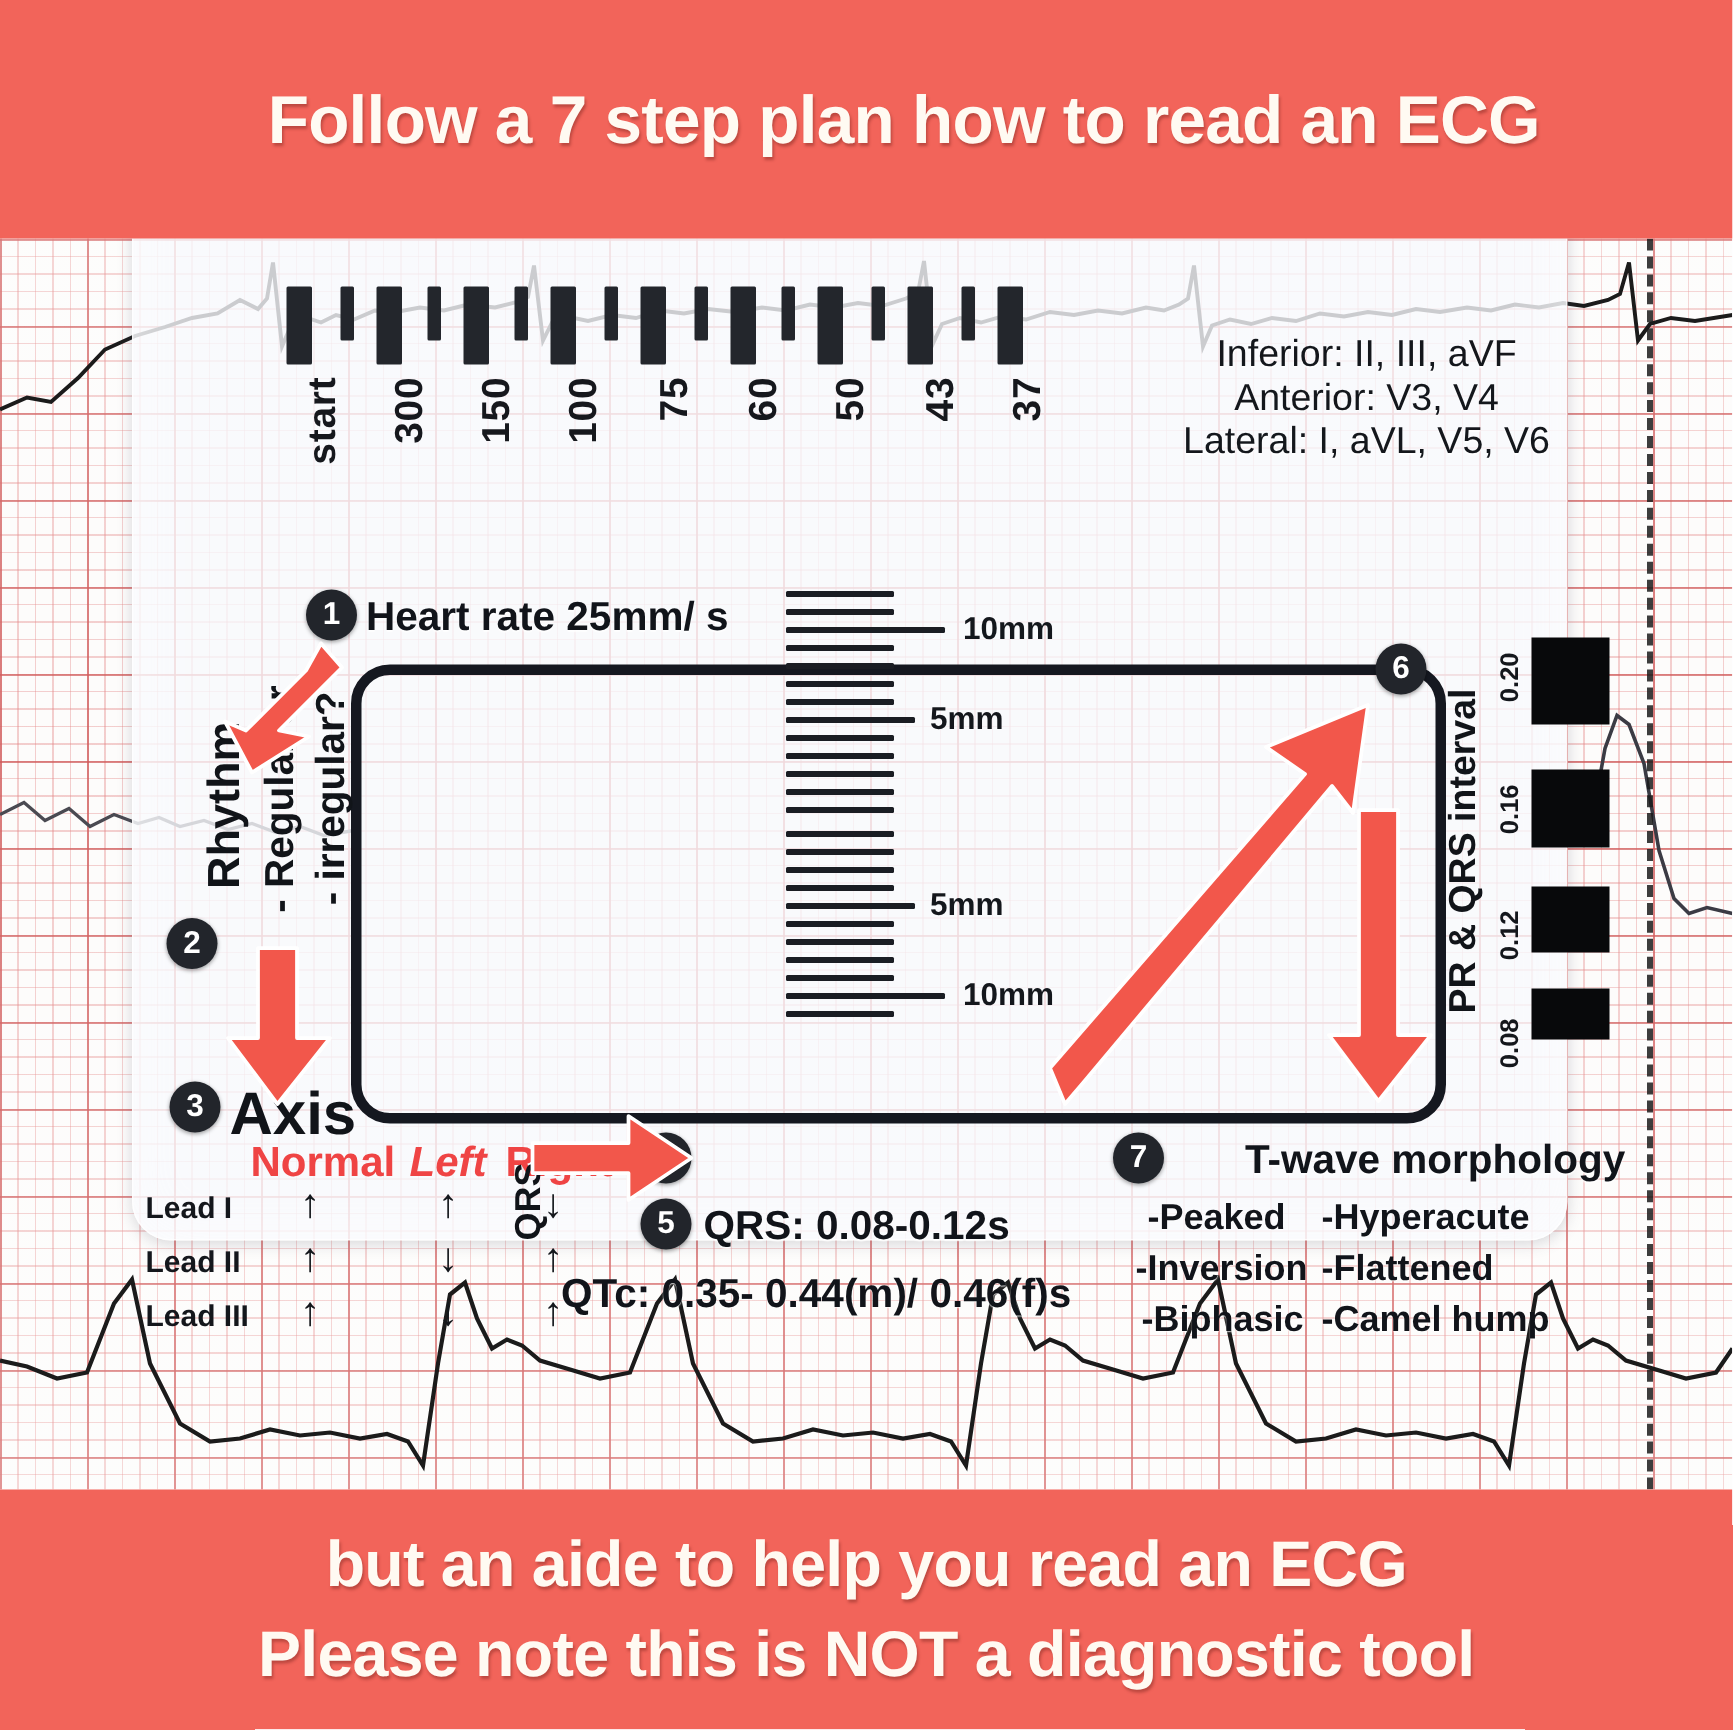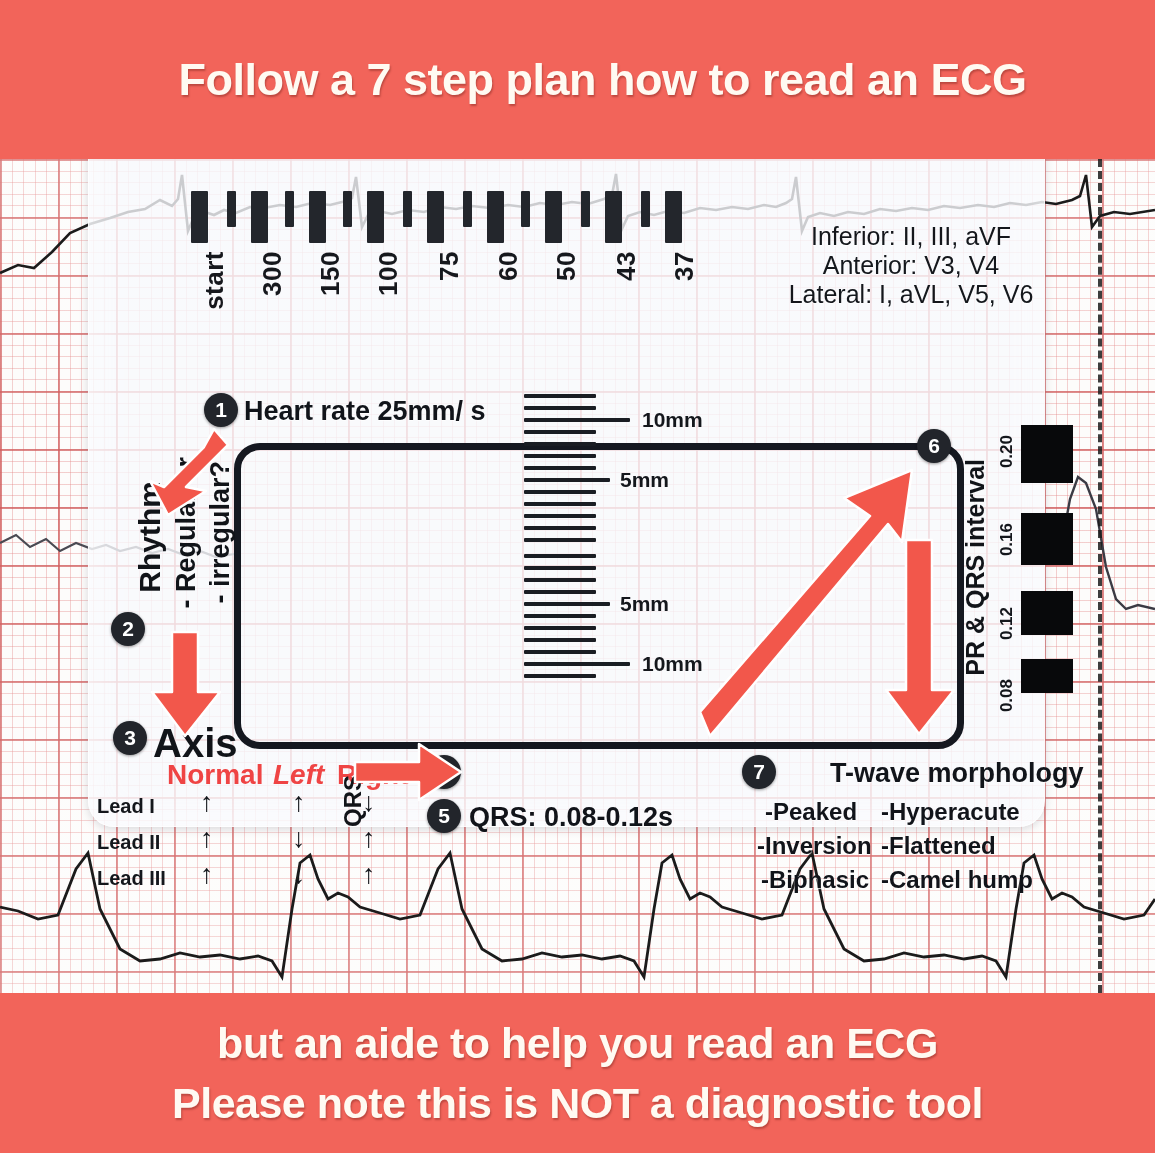--- a/index.html
+++ b/index.html
@@ -232,20 +232,21 @@
     <div class="pr-box" style="left:932px;top:326px;width:52px;height:58px;"></div>
     <div class="pr-box" style="left:932px;top:414px;width:52px;height:52px;"></div>
     <div class="pr-box" style="left:932px;top:492px;width:52px;height:44px;"></div>
     <div class="pr-box" style="left:932px;top:560px;width:52px;height:34px;"></div>
 
     <div class="step" style="left:338px;top:656px;">4</div>
 
     <div class="step" style="left:338px;top:700px;">5</div>
     <div class="lbl txt-big" style="left:380px;top:703px;">QRS: 0.08-0.12s</div>
 
+    <div class="lbl txt-big" style="left:285px;top:748px;">QTc: 0.35- 0.44(m)/ 0.46(f)s</div>
 
     <div class="step" style="left:653px;top:656px;">7</div>
     <div class="lbl txt-big" style="left:694px;top:659px;margin-left:47px;">T-wave morphology</div>
 
     <div class="lbl txt-md" style="left:676px;top:699px;">-Peaked</div>
     <div class="lbl txt-md" style="left:668px;top:733px;">-Inversion</div>
     <div class="lbl txt-md" style="left:672px;top:767px;">-Biphasic</div>
 
     <div class="lbl txt-md" style="left:792px;top:699px;">-Hyperacute</div>
     <div class="lbl txt-md" style="left:792px;top:733px;">-Flattened</div>

